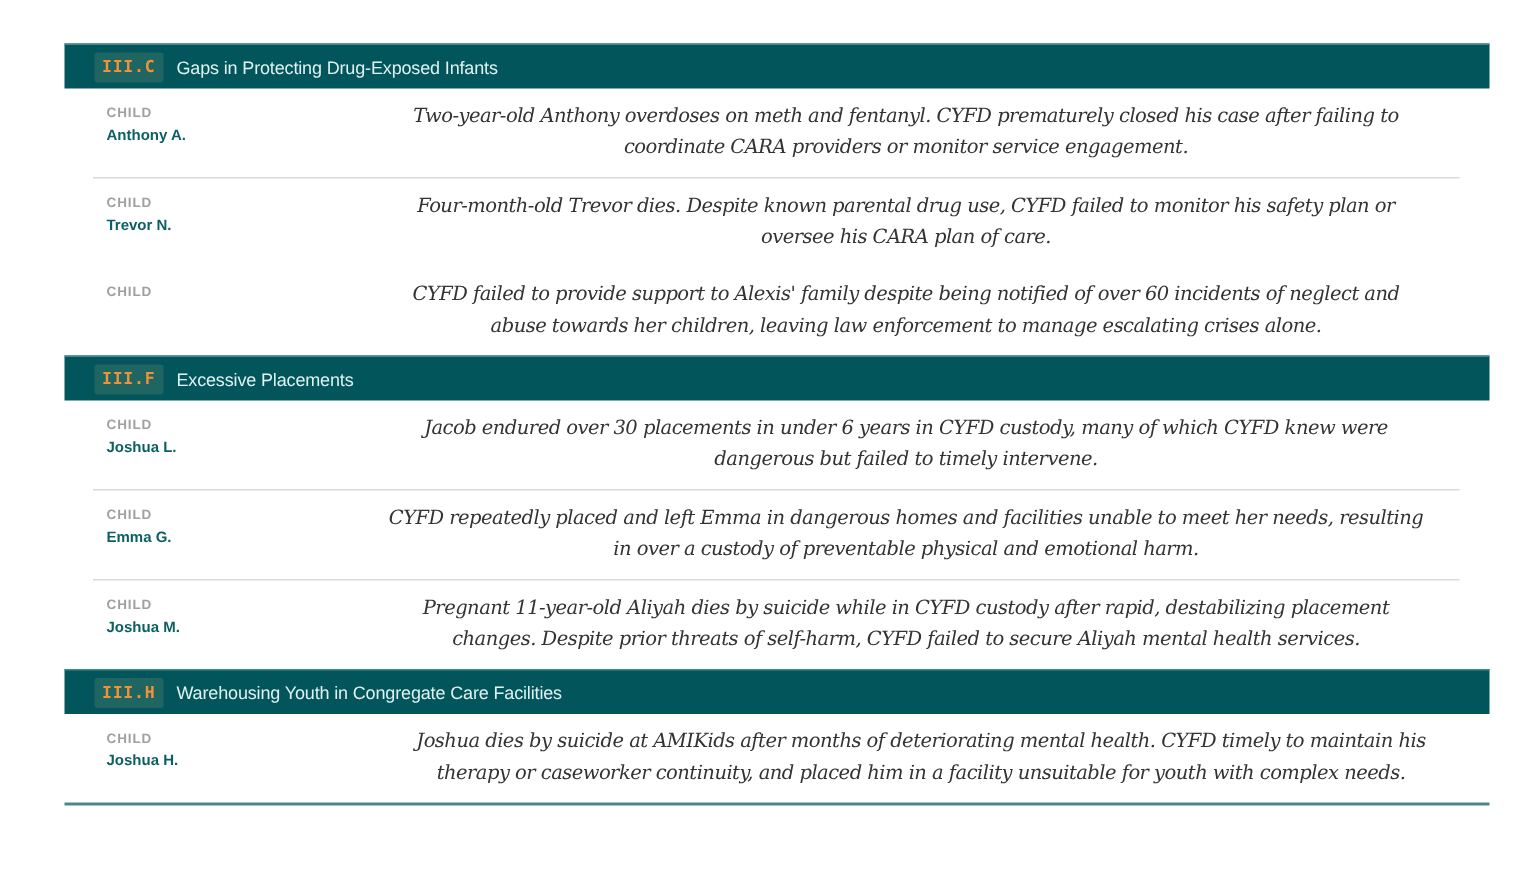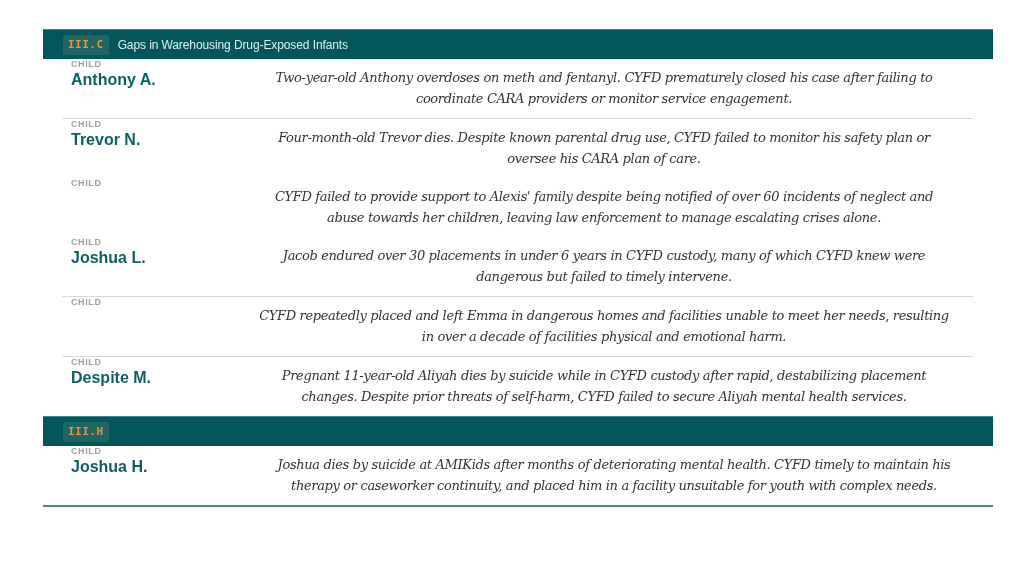--- a/index.html
+++ b/index.html
@@ -22,43 +22,43 @@
   }
   .section-title {
     color: #dff1f0; font-size: 12px; margin-left: 9px; letter-spacing: -0.1px;
   }
   .row {
     position: relative; margin-left: 19px; width: 911px;
     display: flex; border-bottom: 1px solid #d9d9d9;
   }
   .row.last-in-section { border-bottom: none; }
   .row.final { margin-left: 0; width: 950px; border-bottom: 2px solid #4f8584; padding-left: 19px; }
-  .child-col { width: 193px; padding-left: 9px; }
+  .child-col { width: 193px; padding-left: 9px; padding-top: 11px; }
   .child-label {
     font-size: 9px; color: #a0a0a0; font-weight: bold; letter-spacing: 0.6px; line-height: 11px;
   }
   .child-name {
-    font-size: 16px; color: #0c5f63; font-weight: bold; line-height: 16px; margin-top: 2px;
+    font-size: 10px; color: #0c5f63; font-weight: bold; line-height: 16px; margin-top: 2px;
   }
   .desc {
     flex: 1; padding-top: 8px; padding-bottom: 9px; padding-right: 20px;
     font-family: "DejaVu Serif", serif; font-style: italic; font-size: 13px;
     line-height: 21px; color: #333333; letter-spacing: -0.35px; text-align: center;
   }
 </style>
 </head>
 <body>
 
 <div class="cut-line"></div>
 
 <div class="table">
 
   <div class="section-header">
     <span class="badge">III.C</span>
-    <span class="section-title">Gaps in Warehousing Drug-Exposed Infants</span>
+    <span class="section-title">Gaps in Protecting Drug-Exposed Infants</span>
   </div>
   <div class="row">
     <div class="child-col">
       <div class="child-label">CHILD</div>
       <div class="child-name">Anthony A.</div>
     </div>
     <div class="desc">Two-year-old Anthony overdoses on meth and fentanyl. CYFD prematurely closed his case after failing to coordinate CARA providers or monitor service engagement.</div>
   </div>
   <div class="row last-in-section">
     <div class="child-col">
@@ -68,43 +68,49 @@
     <div class="desc">Four-month-old Trevor dies. Despite known parental drug use, CYFD failed to monitor his safety plan or oversee his CARA plan of care.</div>
   </div>
 
   <div class="row last-in-section">
     <div class="child-col">
       <div class="child-label">CHILD</div>
     </div>
     <div class="desc">CYFD failed to provide support to Alexis' family despite being notified of over 60 incidents of neglect and abuse towards her children, leaving law enforcement to manage escalating crises alone.</div>
   </div>
 
+  <div class="section-header">
+    <span class="badge">III.F</span>
+    <span class="section-title">Excessive Placements</span>
+  </div>
   <div class="row">
     <div class="child-col">
       <div class="child-label">CHILD</div>
       <div class="child-name">Joshua L.</div>
     </div>
     <div class="desc">Jacob endured over 30 placements in under 6 years in CYFD custody, many of which CYFD knew were dangerous but failed to timely intervene.</div>
   </div>
   <div class="row">
     <div class="child-col">
       <div class="child-label">CHILD</div>
+      <div class="child-name">Emma G.</div>
     </div>
-    <div class="desc">CYFD repeatedly placed and left Emma in dangerous homes and facilities unable to meet her needs, resulting in over a decade of facilities physical and emotional harm.</div>
+    <div class="desc">CYFD repeatedly placed and left Emma in dangerous homes and facilities unable to meet her needs, resulting in over a custody of preventable physical and emotional harm.</div>
   </div>
   <div class="row last-in-section">
     <div class="child-col">
       <div class="child-label">CHILD</div>
-      <div class="child-name">Despite M.</div>
+      <div class="child-name">Joshua M.</div>
     </div>
     <div class="desc">Pregnant 11-year-old Aliyah dies by suicide while in CYFD custody after rapid, destabilizing placement changes. Despite prior threats of self-harm, CYFD failed to secure Aliyah mental health services.</div>
   </div>
 
   <div class="section-header">
     <span class="badge">III.H</span>
+    <span class="section-title">Warehousing Youth in Congregate Care Facilities</span>
   </div>
   <div class="row final">
     <div class="child-col">
       <div class="child-label">CHILD</div>
       <div class="child-name">Joshua H.</div>
     </div>
     <div class="desc">Joshua dies by suicide at AMIKids after months of deteriorating mental health. CYFD timely to maintain his therapy or caseworker continuity, and placed him in a facility unsuitable for youth with complex needs.</div>
   </div>
 
 </div>

